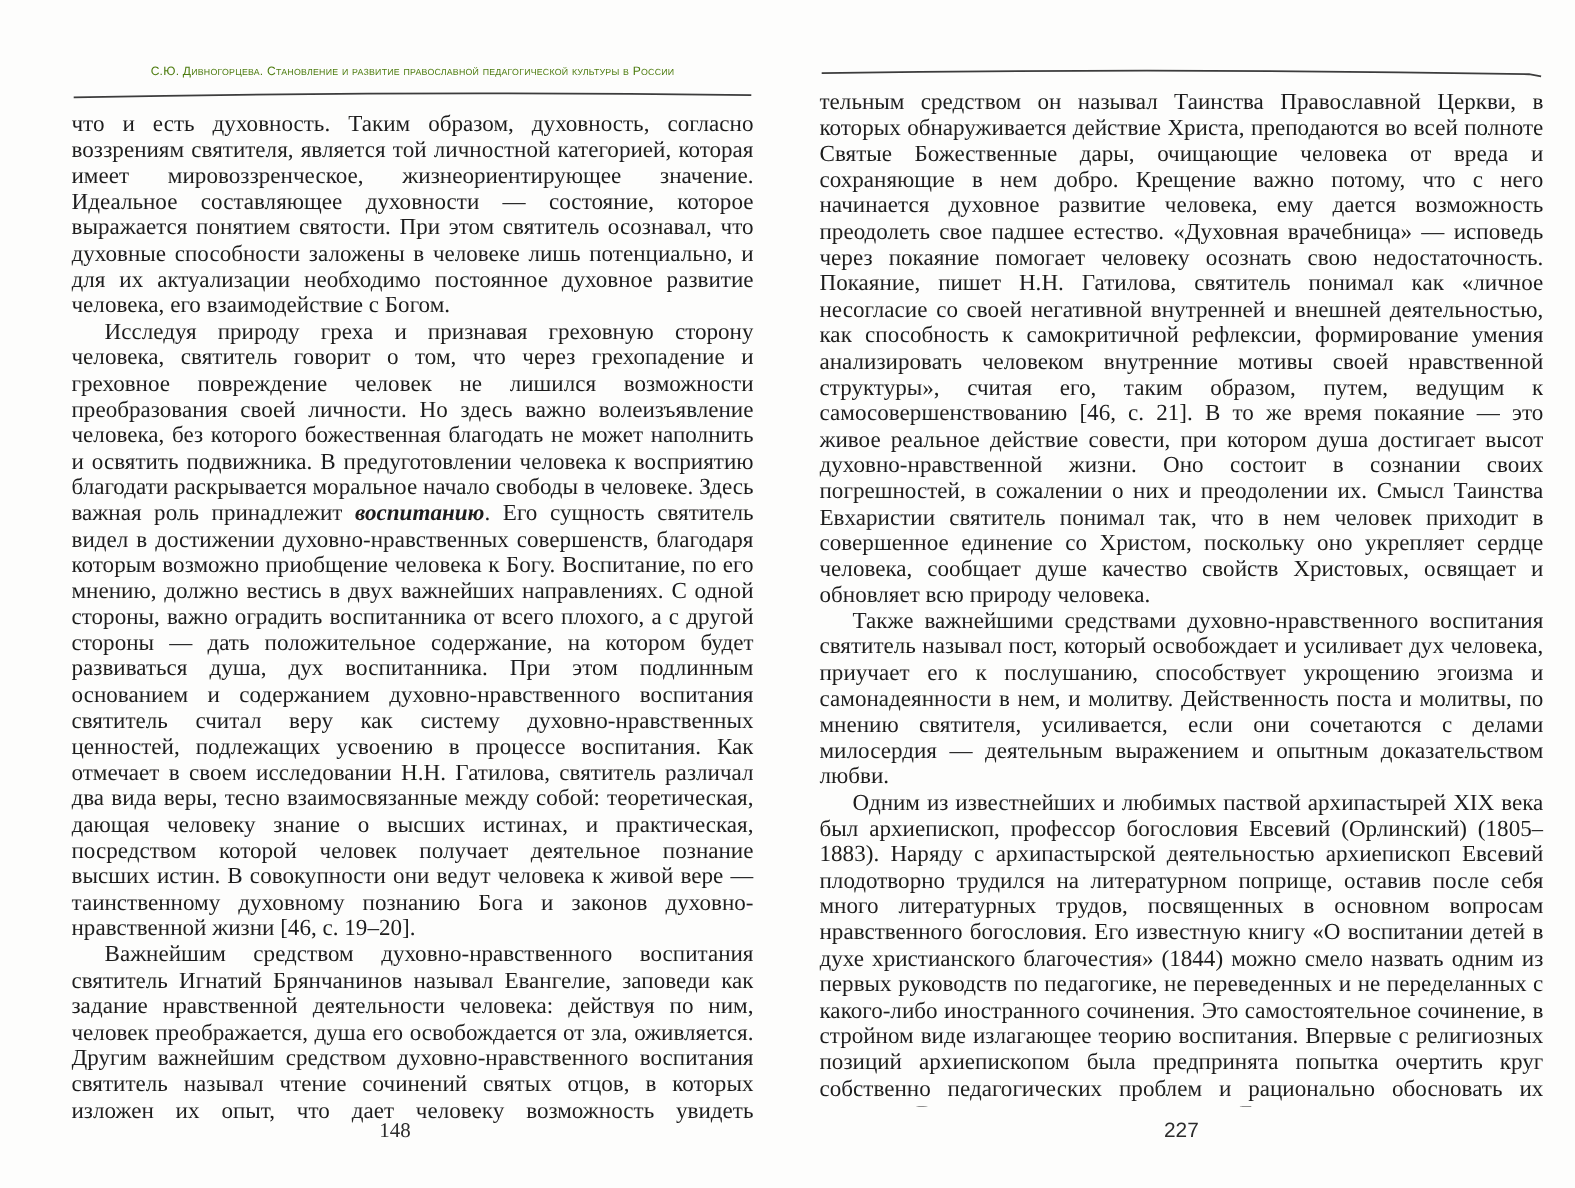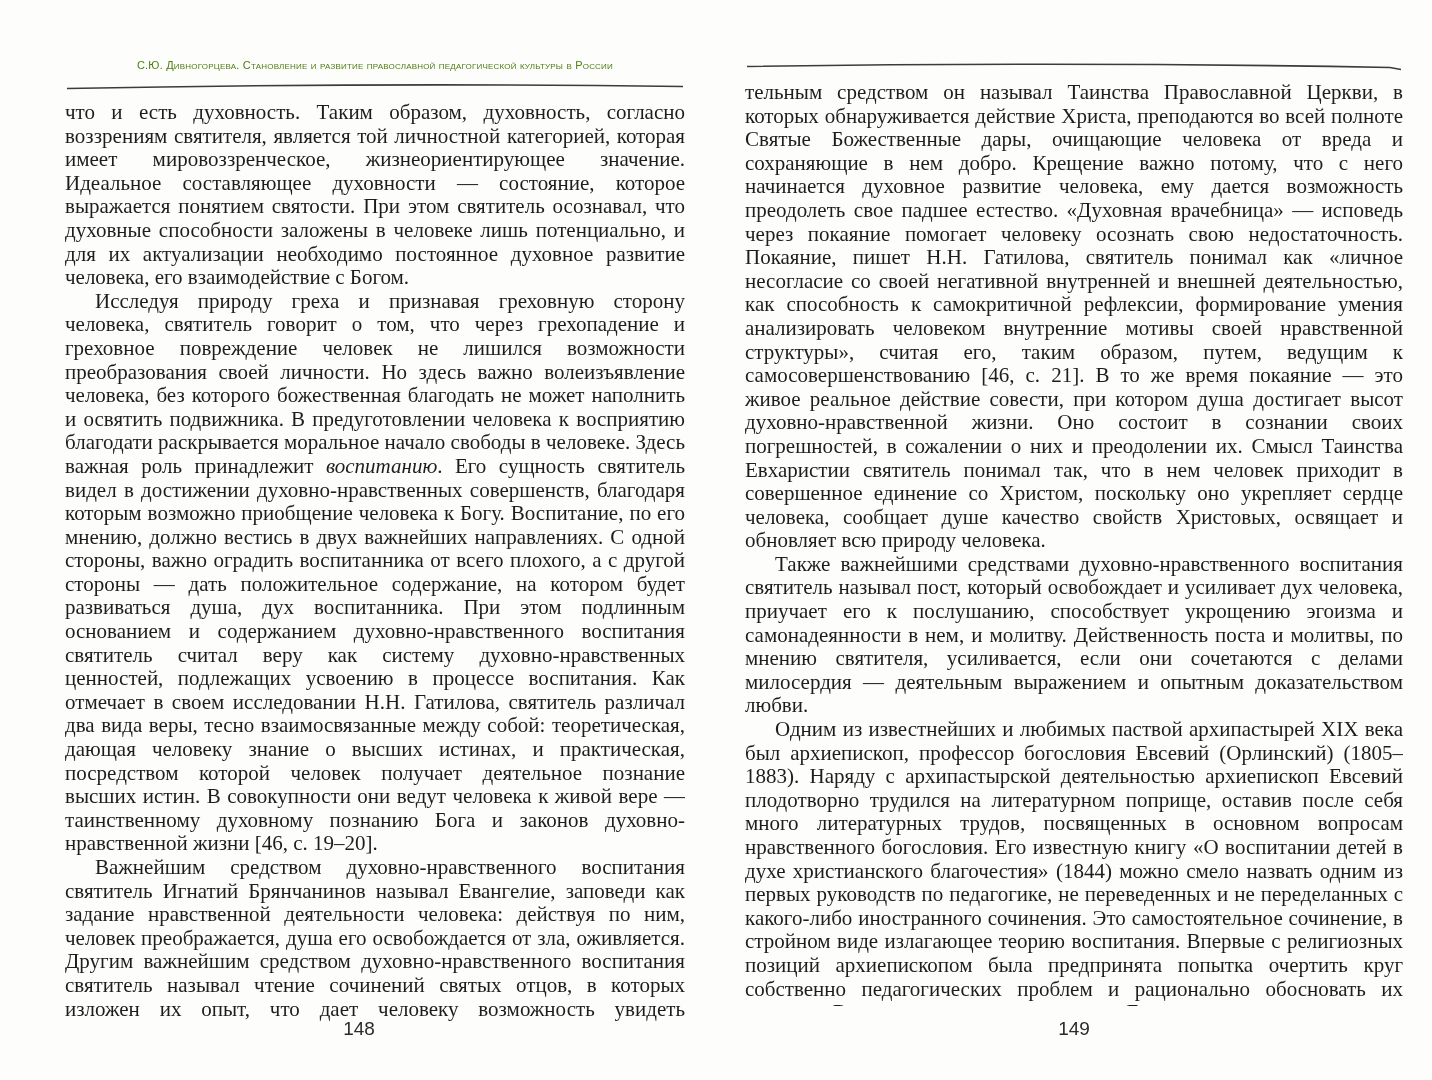--- a/index.html
+++ b/index.html
@@ -45,33 +45,33 @@
     color: #1d1d1d;
     text-align: justify;
     height: 925px;
     overflow: hidden;
   }
   .body-text p {
     margin: 0;
     padding: 0;
   }
   .body-text p.indent { text-indent: 30px; }
-  .em { font-style: italic; }
+  .em { font-style: italic; font-weight: bold; }
 
   .page-number {
     position: absolute;
     top: 963px;
     left: 0;
     width: 100%;
     text-align: center;
     font-family: "Liberation Sans", sans-serif;
     font-size: 19px;
     color: #2b2b2b;
   }
-  .page-left .page-number { transform: translateX(-16px); }
+  .page-left .page-number { transform: translateX(-16px); font-family: Liberation Serif, serif; }
 </style>
 </head>
 <body>
 
 <div>
 
   <section class="page page-left">
     <div class="running-head">С.Ю. Дивногорцева. Становление и развитие православной педагогической культуры в России</div>
     <svg class="header-rule" viewBox="0 0 620 12" preserveAspectRatio="none">
       <path d="M2,8.5 Q310,2.5 618,6.5" stroke="#3c3c3c" stroke-width="1.6" fill="none"></path>
@@ -86,16 +86,16 @@
 
   <section class="page page-right">
     <svg class="header-rule" viewBox="0 0 658 12" preserveAspectRatio="none">
       <path d="M2,6.5 Q330,1.5 645,7.5 L656,9.5" stroke="#3c3c3c" stroke-width="1.6" fill="none"></path>
     </svg>
     <div class="body-text">
         <p class=""><span>тельным средством он называл Таинства Православной Церкви, в которых обнаруживается действие Христа, преподаются во всей полноте Святые Божественные дары, очищающие человека от вреда и сохраняющие в нем добро. Крещение важно потому, что с него начинается духовное развитие человека, ему дается возможность преодолеть свое падшее естество. «Духовная врачебница» — исповедь через покаяние помогает человеку осознать свою недостаточность. Покаяние, пишет Н.Н. Гатилова, святитель понимал как «личное несогласие со своей негативной внутренней и внешней деятельностью, как способность к самокритичной рефлексии, формирование умения анализировать человеком внутренние мотивы своей нравственной структуры», считая его, таким образом, путем, ведущим к самосовершенствованию [46, с. 21]. В то же время покаяние — это живое реальное действие совести, при котором душа достигает высот духовно-нравственной жизни. Оно состоит в сознании своих погрешностей, в сожалении о них и преодолении их. Смысл Таинства Евхаристии святитель понимал так, что в нем человек приходит в совершенное единение со Христом, поскольку оно укрепляет сердце человека, сообщает душе качество свойств Христовых, освящает и обновляет всю природу человека.</span></p>
         <p class="indent"><span>Также важнейшими средствами духовно-нравственного воспитания святитель называл пост, который освобождает и усиливает дух человека, приучает его к послушанию, способствует укрощению эгоизма и самонадеянности в нем, и молитву. Действенность поста и молитвы, по мнению святителя, усиливается, если они сочетаются с делами милосердия — деятельным выражением и опытным доказательством любви.</span></p>
         <p class="indent"><span>Одним из известнейших и любимых паствой архипастырей XIX века был архиепископ, профессор богословия Евсевий (Орлинский) (1805–1883). Наряду с архипастырской деятельностью архиепископ Евсевий плодотворно трудился на литературном поприще, оставив после себя много литературных трудов, посвященных в основном вопросам нравственного богословия. Его известную книгу «О воспитании детей в духе христианского благочестия» (1844) можно смело назвать одним из первых руководств по педагогике, не переведенных и не переделанных с какого-либо иностранного сочинения. Это самостоятельное сочинение, в стройном виде излагающее теорию воспитания. Впервые с религиозных позиций архиепископом была предпринята попытка очертить круг собственно педагогических проблем и рационально обосновать их решение. Все произведение архиепископа Ев-</span></p>
       </div>
-    <div class="page-number">149</div>
+    <div class="page-number">227</div>
   </section>
 
 </div>
 
 </body></html>

